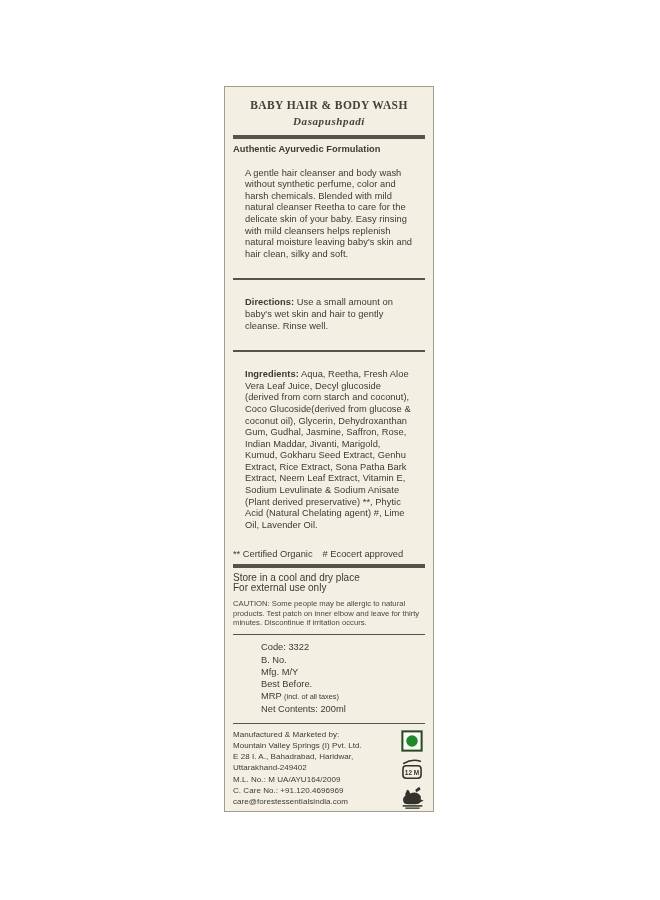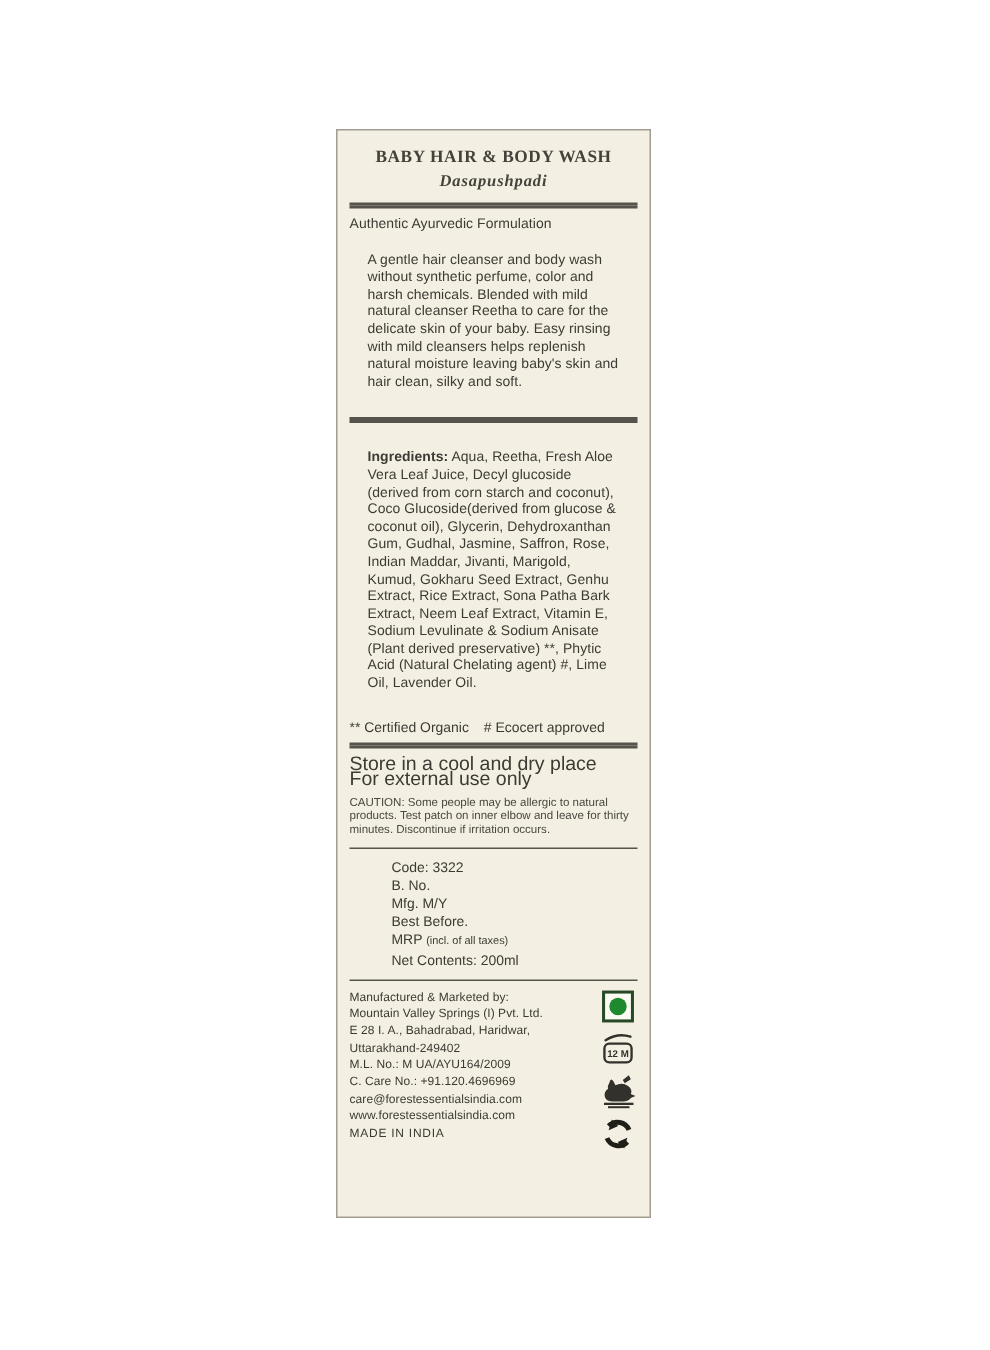--- a/index.html
+++ b/index.html
@@ -50,35 +50,35 @@
   }
 
   
   .names { text-align: center; font-size: 9.3px; line-height: 12.5px; padding: 5px 0 5px; }
   .names b { font-weight: bold; }
 
   
   .sec { font-size: 9.3px; line-height: 11.6px; letter-spacing: 0.05px; }
   .sec p { margin: 12px; }
   .formulation { padding: 5px 0 6px; }
-  .formulation .h { font-weight: normal; }
+  .formulation .h { font-weight: bold; }
   .directions { padding: 5px 0 6px; }
   .ingredients { padding: 5px 0 0; }
   .lead { font-weight: bold; }
 
   .cert { font-size: 9.3px; line-height: 12px; padding: 5px 0 4px; }
   .cert .gap { display: inline-block; width: 10px; }
 
   .natural {
     text-align: center; font-weight: bold;
     font-size: 11px; letter-spacing: 0.3px;
     padding: 4px 0 5px; color: #34322c;
   }
 
-  .storage { font-size: 13px; line-height: 10px; padding-top: 5px; }
+  .storage { font-size: 10px; line-height: 10px; padding-top: 5px; }
   .caution { font-size: 7.7px; line-height: 9.3px; padding: 6px 0 7px; color: #4a4840; }
 
   .pinfo { font-size: 9.3px; line-height: 12.2px; padding: 6px 0 7px; margin-left: 28px; }
   .pinfo .small { font-size: 7.3px; }
 
   .addr-row { position: relative; padding-top: 5px; }
   .addr { font-size: 8px; line-height: 11.3px; letter-spacing: 0.05px; max-width: 162px; }
   .addr .made { letter-spacing: 0.5px; padding-top: 1px; }
 
   .icons {
@@ -101,20 +101,23 @@
     <hr class="rule">
 
     <hr class="rule">
 
     <div class="sec formulation">
       <div class="h">Authentic Ayurvedic Formulation</div>
       <p>A gentle hair cleanser and body wash without synthetic perfume, color and harsh chemicals. Blended with mild natural cleanser Reetha to care for the delicate skin of your baby. Easy rinsing with mild cleansers helps replenish natural moisture leaving baby's skin and hair clean, silky and soft.</p>
     </div>
     <hr class="rule">
 
+    <div class="sec directions">
+      <p><span class="lead">Directions:</span> <span>Use a small amount on baby's wet skin and hair to gently cleanse. Rinse well.</span></p>
+    </div>
     <hr class="rule">
 
     <div class="sec ingredients">
       <p><span class="lead">Ingredients:</span> <span>Aqua, Reetha, Fresh Aloe Vera Leaf Juice, Decyl glucoside (derived from corn starch and coconut), Coco Glucoside(derived from glucose &amp; coconut oil), Glycerin, Dehydroxanthan Gum, Gudhal, Jasmine, Saffron, Rose, Indian Maddar, Jivanti, Marigold, Kumud, Gokharu Seed Extract, Genhu Extract, Rice Extract, Sona Patha Bark Extract, Neem Leaf Extract, Vitamin E, Sodium Levulinate &amp; Sodium Anisate (Plant derived preservative) **,  Phytic Acid (Natural Chelating agent) #, Lime Oil, Lavender Oil.</span></p>
     </div>
 
     <div class="cert">
       <span>** Certified Organic</span><span class="gap"></span><span># Ecocert approved</span>
     </div>
     <hr class="rule">

